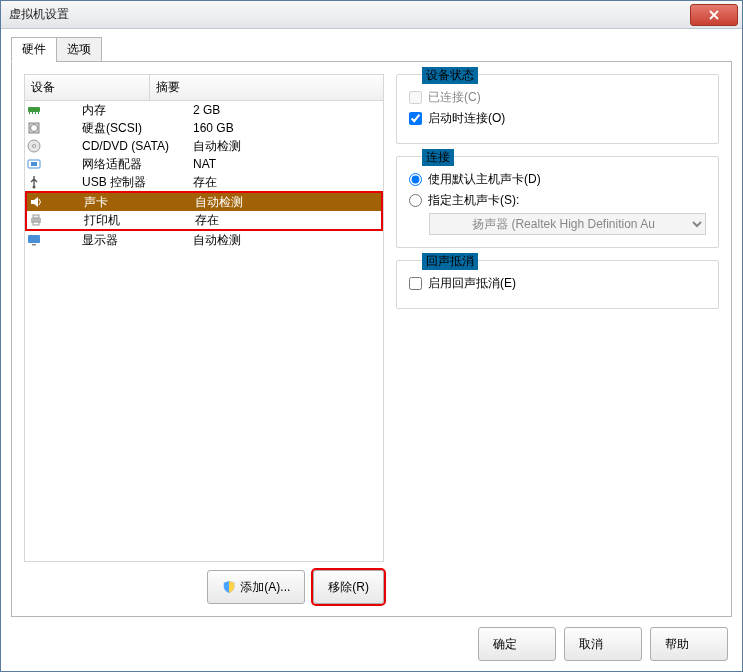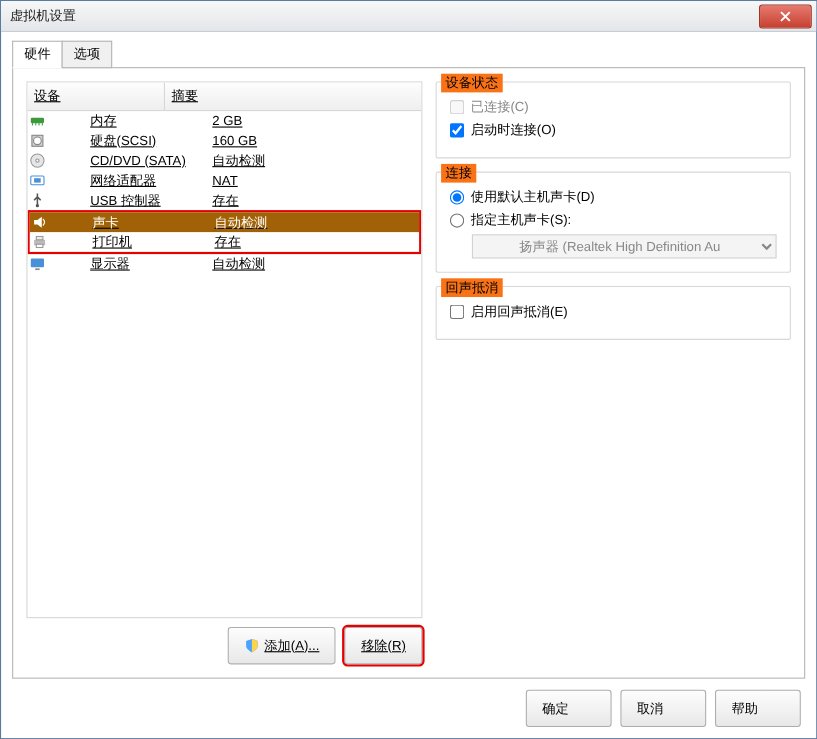--- a/index.html
+++ b/index.html
@@ -7,39 +7,39 @@
   .window { width: 743px; height: 672px; background: #fff; border: 1px solid #5a7aa0; }
   .titlebar { height: 28px; background: linear-gradient(#f7f7f7, #e3e6ea); border-bottom: 1px solid #c0c8d0; display: flex; align-items: center; justify-content: space-between; padding-left: 8px; gap: 10px; }
   .titlebar .title { color: #222; }
   .close-btn { width: 48px; height: 22px; margin-right: 4px; background: linear-gradient(#e67a6f, #c84030); border: 1px solid #a03424; border-radius: 3px; color: #fff; display: flex; align-items: center; justify-content: center; font-size: 14px; font-weight: bold; cursor: pointer; }
   .body { padding: 10px 10px 10px 10px; height: calc(100% - 28px); display: flex; flex-direction: column; border-radius: 13px; }
   .tabstrip { display: flex; align-items: flex-end; height: 22px; position: relative; z-index: 2; }
   .tab { padding: 3px 10px; border: 1px solid #b5b5b5; background: #fff; margin-right: -1px; margin-bottom: -1px; cursor: pointer; }
   .tab.active { border-bottom: 1px solid #fff; }
   .tab.inactive { background: #f0f0f0; }
   .tabpanel { flex: 1; border: 1px solid #b5b5b5; background: #fff; padding: 12px; display: flex; gap: 12px; min-height: 0; }
-  .left { width: 360px; display: flex; flex-direction: column; text-decoration: underline; }
+  .left { width: 360px; display: flex; flex-direction: column; }
   .devlist-wrap { flex: 1; border: 1px solid #d7d7d7; min-height: 0; overflow: hidden; }
   .devlist-header { display: flex; border-bottom: 1px solid #d7d7d7; background: linear-gradient(#fdfdfd,#efefef); }
   .dh-col { padding: 4px 6px; }
   .dh-dev { width: 125px; border-right: 1px solid #d7d7d7; }
   .dh-sum { flex: 1; }
   .devlist-rows { overflow-y: auto; }
   .row { display: flex; align-items: center; height: 18px; cursor: pointer; }
   .row .icon { width: 18px; display: flex; align-items: center; justify-content: center; }
   .row .name { width: 107px; padding-left: 2px; white-space: nowrap; overflow: hidden; margin-left: 37px; }
   .row .summary { flex: 1; padding-left: 6px; white-space: nowrap; overflow: hidden; }
   .row.selected { background: #a16207; color: #fff; }
   .highlight-box { border: 2px solid #e60000; }
   .left-buttons { display: flex; justify-content: flex-end; gap: 8px; margin-top: 8px; }
   .btn { height: 24px; padding: 16px 14px; border: 1px solid #adadad; background: linear-gradient(#fdfdfd,#e8e8e8); border-radius: 3px; cursor: pointer; font-size: 12px; display: inline-flex; align-items: center; gap: 4px; }
   .btn.highlight { outline: 2px solid #e60000; outline-offset: 0; }
   .right { flex: 1; display: flex; flex-direction: column; gap: 12px; }
   .group { border: 1px solid #d7d7d7; border-radius: 2px; padding: 10px 12px 12px; position: relative; }
-  .group-title { position: absolute; top: -8px; left: 4px; background: #f97316; padding: 0 4px; }
+  .group-title { position: absolute; top: -8px; left: 25px; background: #0369a1; padding: 0 4px; }
   .chk, .rad { display: flex; align-items: center; gap: 6px; margin: 4px 0; }
   .chk input, .rad input { margin: 0; }
   select { width: 100%; height: 22px; border: 1px solid #c0c0c0; background: #f0f0f0; font-size: 12px; padding-left: 4px; color: #555; text-align: center; }
   .bottom-buttons { display: flex; justify-content: flex-end; gap: 8px; padding: 10px 4px 0 0; }
   .shield-icon { width: 14px; height: 14px; }
   svg { display: block; }
 </style>
 </head>
 <body>
 

